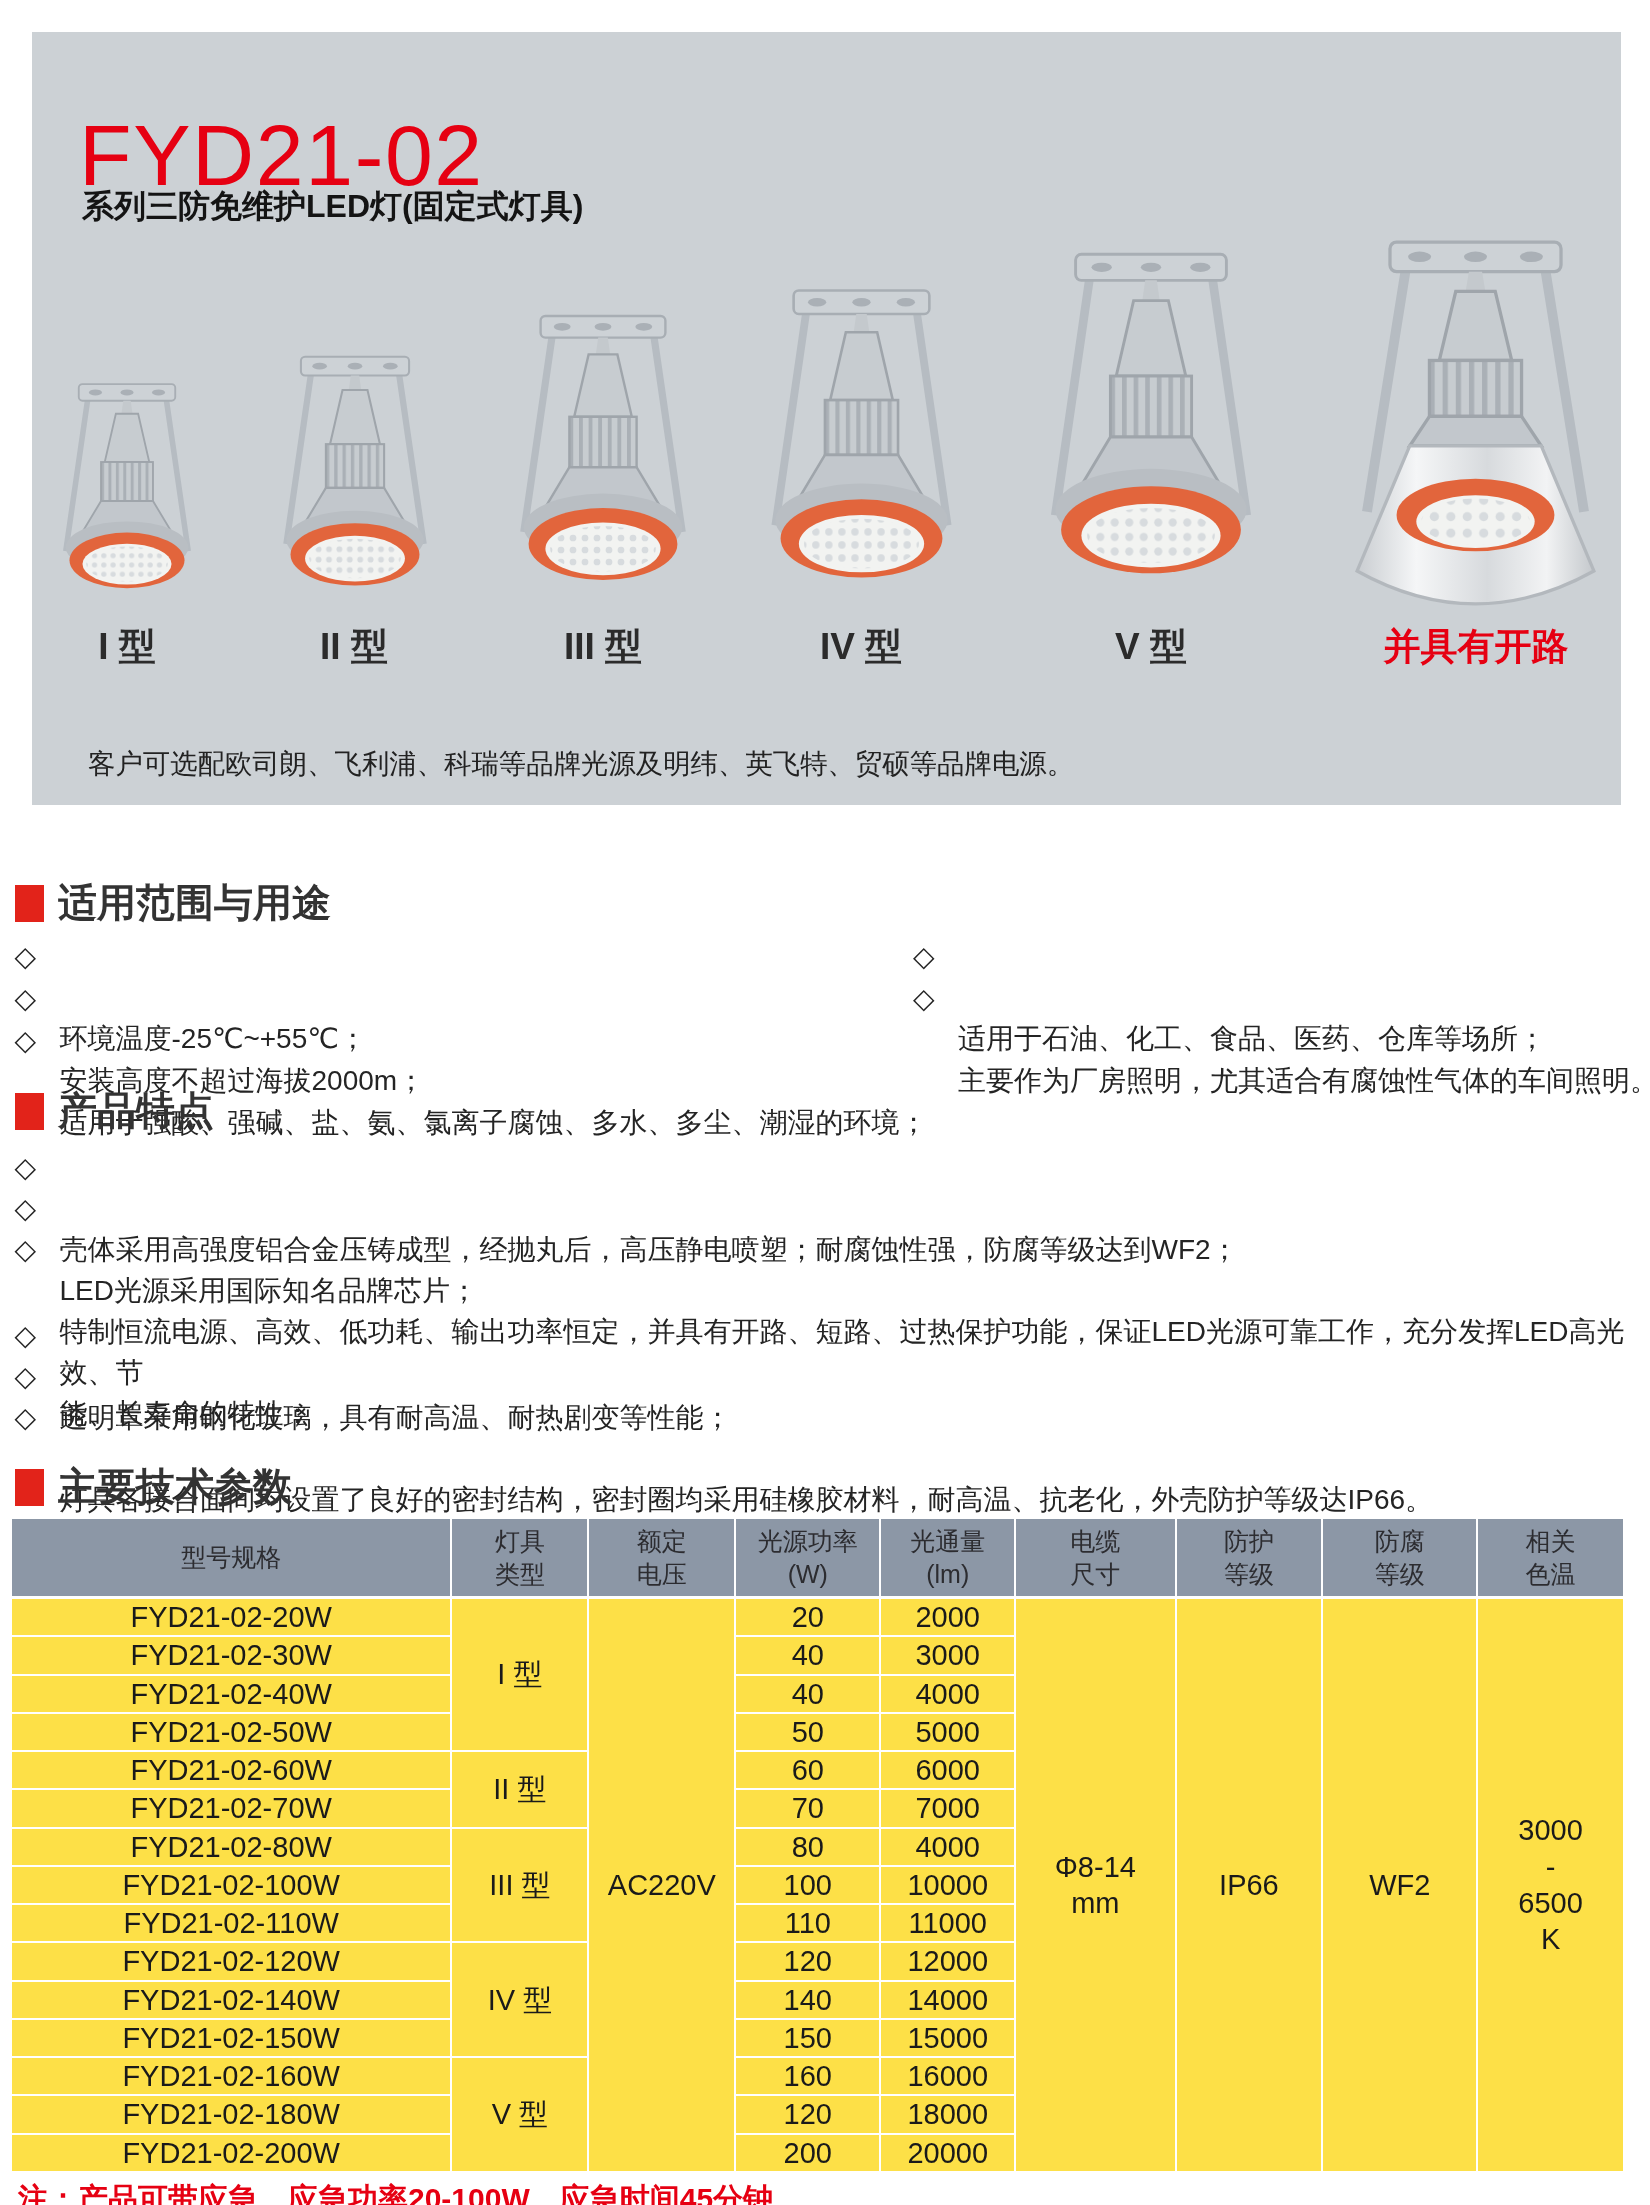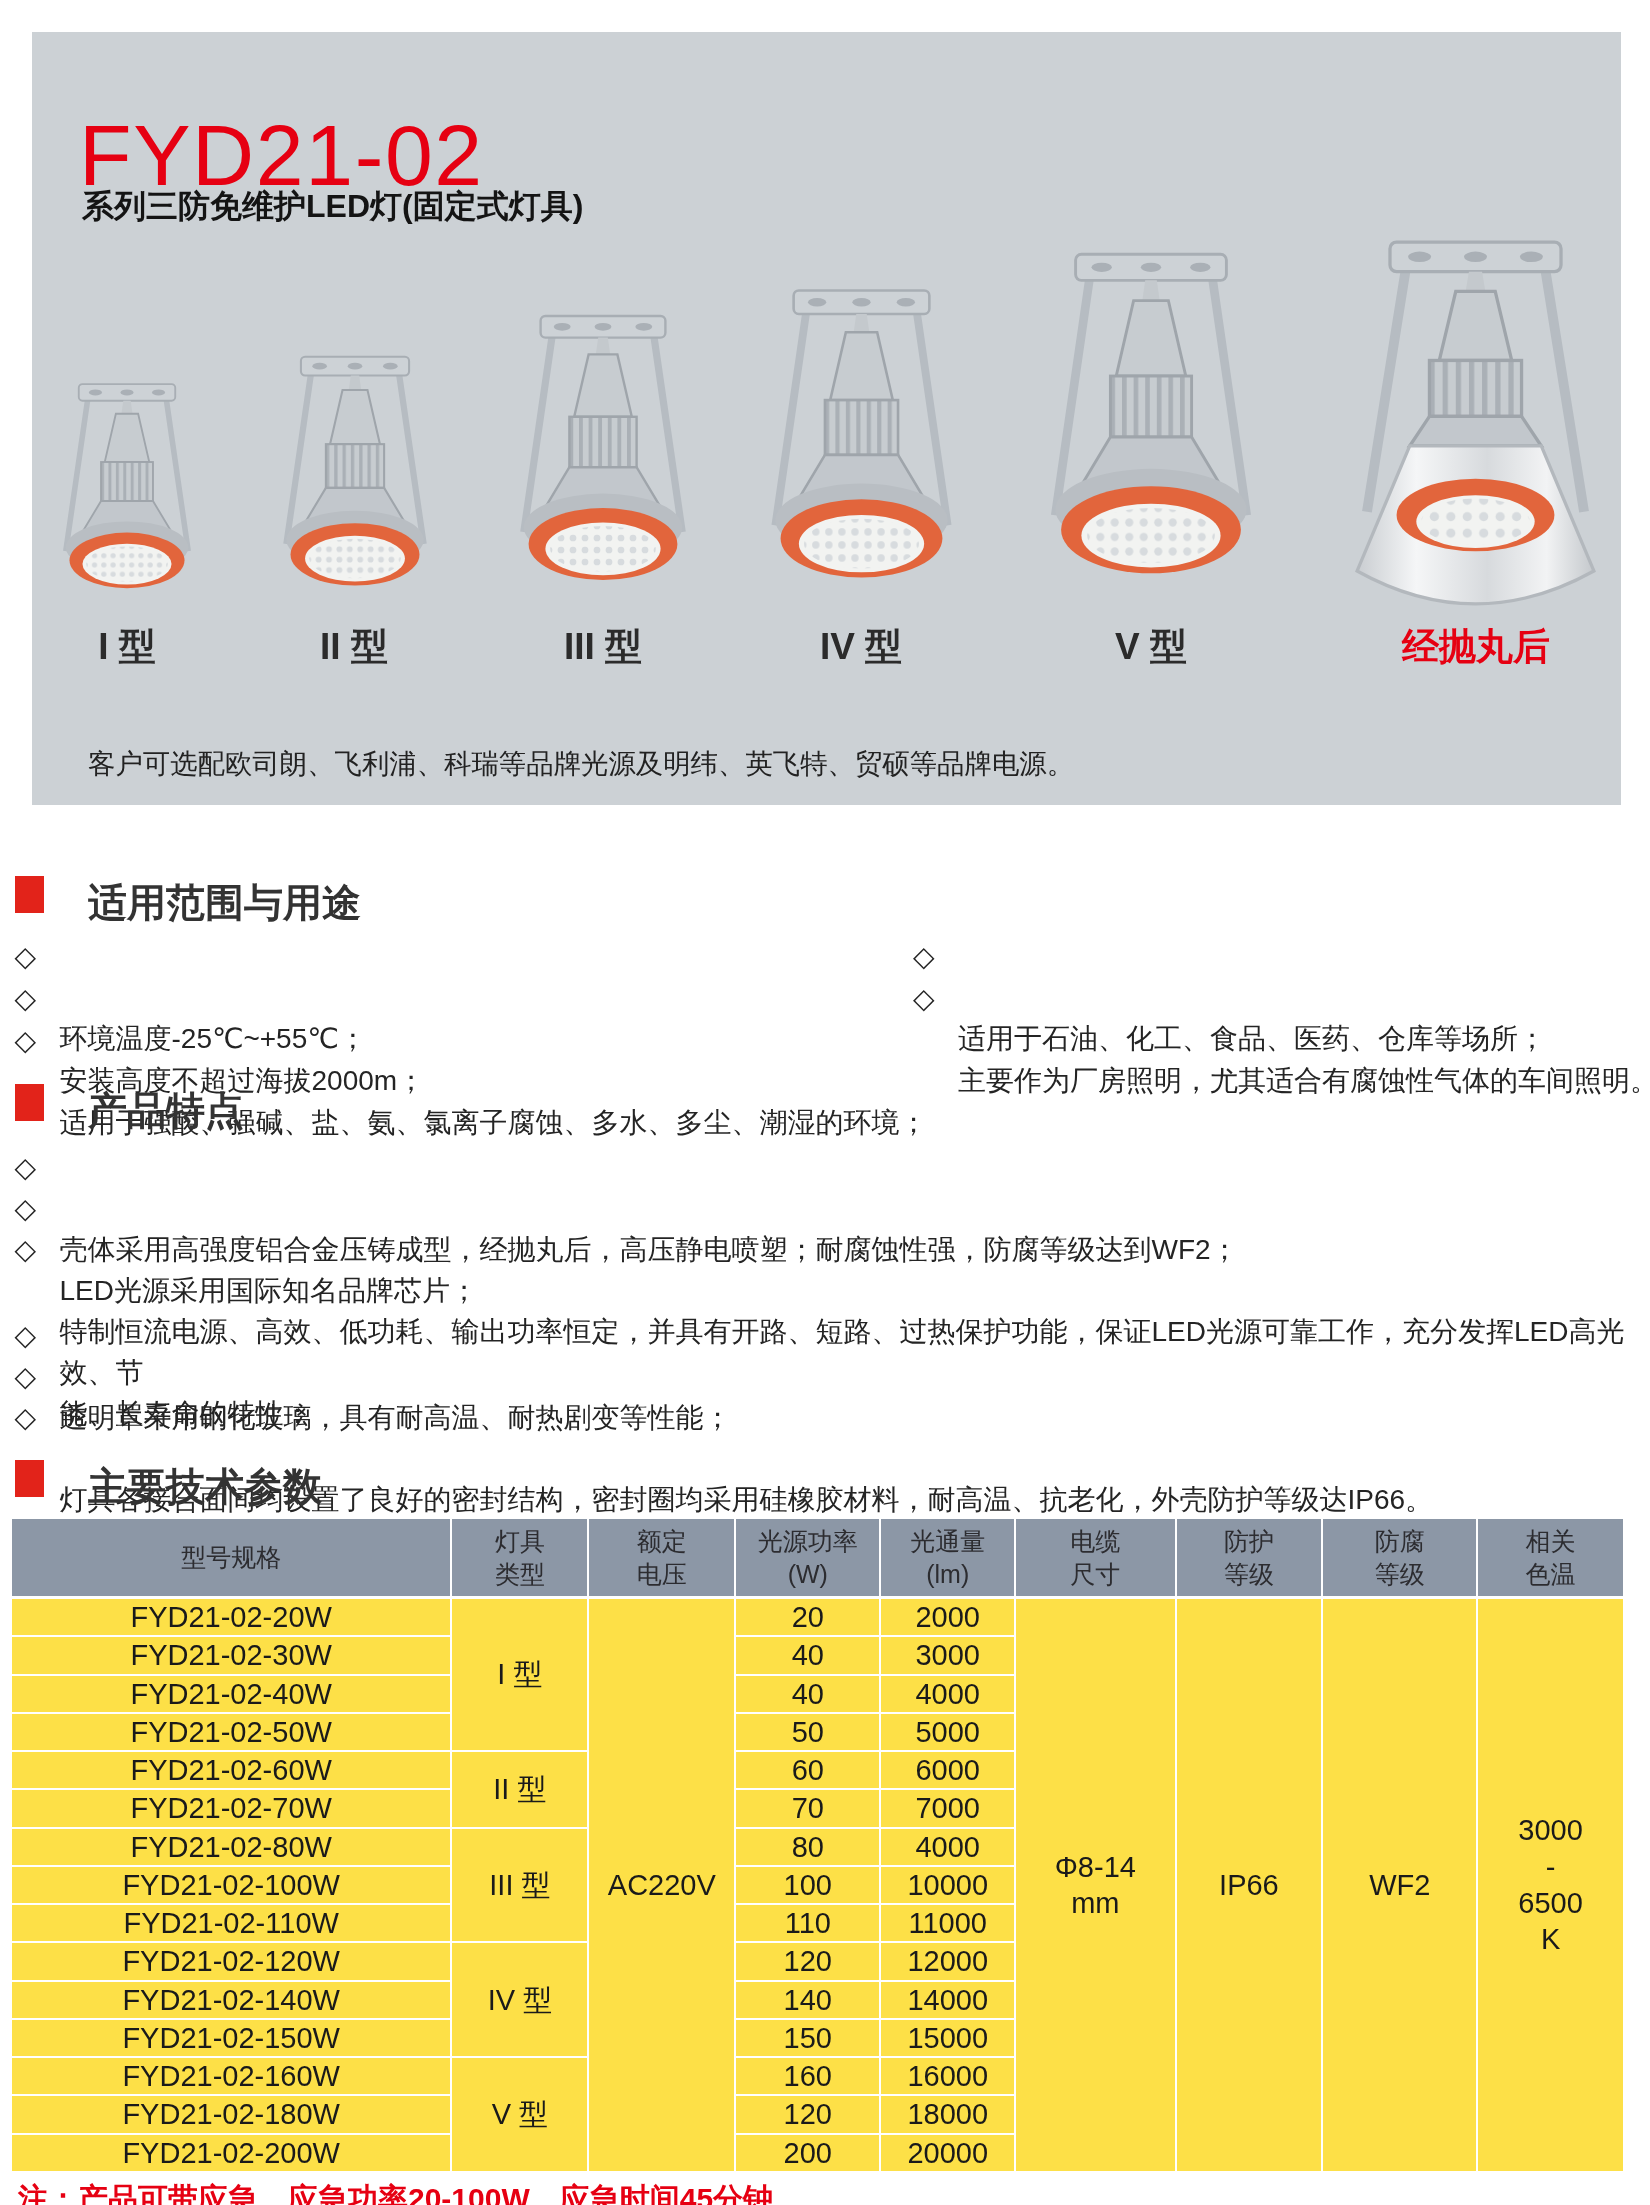--- a/index.html
+++ b/index.html
@@ -9,21 +9,21 @@
   .hero{position:absolute;left:32px;top:32px;width:1589px;height:773px;background:#ccd1d5;}
   .title{position:absolute;left:47px;top:22.6px;font-size:86px;font-weight:400;
          letter-spacing:1.6px;color:#e60012;line-height:1;}
   .subtitle{position:absolute;left:50px;top:129px;font-size:32px;font-weight:700;color:#141414;line-height:1.15;}
   .lamp{position:absolute;}
   .lamp svg{display:block;width:100%;height:100%;}
   .lamp-label{position:absolute;width:290px;text-align:center;font-size:37px;font-weight:700;color:#2b2b2b;}
   .lamp-label.red{color:#e60012;}
   .brand-note{position:absolute;left:56px;top:687px;font-size:27.4px;color:#222;}
   
-  .sec-head{position:absolute;display:flex;gap:30px;}
+  .sec-head{position:absolute;display:flex;align-items:center;}
   .sec-square{width:29px;height:37px;background:#e2231a;margin-right:14.5px;flex:0 0 auto;}
   .sec-title{font-size:39px;font-weight:700;color:#333;}
   
   .bullet{position:absolute;font-size:28px;color:#242424;line-height:41px;padding-left:45px;white-space:pre-line;}
   .bullet .dia{position:absolute;left:0;top:0;font-size:28px;color:#242424;}
   
   .specs-wrap{position:absolute;left:12px;top:1519px;width:1613px;}
   table.specs{width:100%;border-collapse:separate;border-spacing:0;table-layout:fixed;}
   table.specs th{background:#8c97a6;color:#2c2c30;font-weight:400;font-size:25px;line-height:1.3;
       height:77px;text-align:center;vertical-align:middle;white-space:pre-line;
@@ -120,21 +120,21 @@
       <svg viewBox="0 0 100 128">
           <use href="#sym-shade"></use>
         </svg>
       </div>
 
     <div class="lamp-label" style="left:-50px;top:590px;">I 型</div>
     <div class="lamp-label" style="left:177px;top:590px;">II 型</div>
     <div class="lamp-label" style="left:426px;top:590px;">III 型</div>
     <div class="lamp-label" style="left:684px;top:590px;">IV 型</div>
     <div class="lamp-label" style="left:974px;top:590px;">V 型</div>
-    <div class="lamp-label red" style="left:1299px;top:590px;">经抛丸后</div>
+    <div class="lamp-label red" style="left:1299px;top:590px;">并具有开路</div>
 
     <p class="brand-note">客户可选配欧司朗、飞利浦、科瑞等品牌光源及明纬、英飞特、贸硕等品牌电源。</p>
   </section>
 
   <div class="sec-head" style="left:14.5px;top:876px;">
     <span class="sec-square"></span>
     <span class="sec-title">适用范围与用途</span>
   </div>
 
   <div class="bullet" style="left:14.5px;top:936px;width:855px;">

